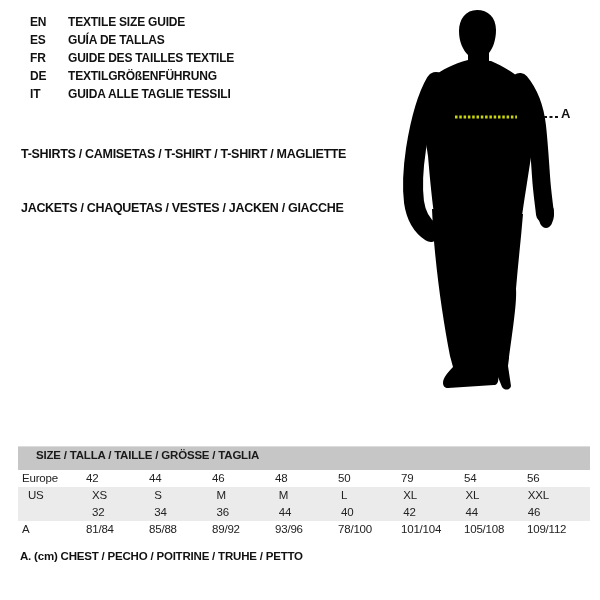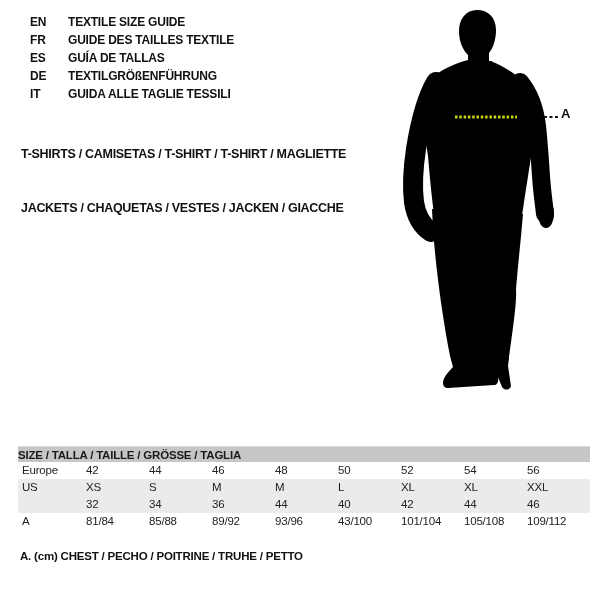--- a/index.html
+++ b/index.html
@@ -20,48 +20,48 @@
   .figure-wrap{position:absolute;left:398px;top:4px;width:175px;height:398px;}
   .figure-wrap svg{display:block;}
   .measure-label{
     position:absolute;left:163px;top:102px;font-size:13px;font-weight:bold;color:#111;
   }
   
   .section-title{position:absolute;left:21px;top:419px;font-size:11.5px;font-weight:bold;letter-spacing:-0.2px;}
   
   .size-table{position:absolute;left:18px;top:446px;width:572px;font-size:11.5px;}
   .tbl-header{
-    height:16px;line-height:16px;background:#c6c6c6;font-weight:bold;
-    padding-left:0;font-size:11.5px;letter-spacing:-0.2px;color:#1a1a1a;
+    height:24px;line-height:16px;background:#c6c6c6;font-weight:bold;
+    padding-left:18px;font-size:11.5px;letter-spacing:-0.2px;color:#1a1a1a;
     border-top:1px solid #dcdcdc;box-sizing:border-box;
   }
   .tbl-row{display:flex;height:17px;line-height:17px;color:#222;}
-  .tbl-row.shaded{background:#ebebeb;}
+  .tbl-row.shaded{background:#ebebeb;padding-left:6px;}
   .cell-label{width:64px;padding-left:4px;text-align:left;letter-spacing:-0.2px;}
   .cell-val{flex:1;letter-spacing:-0.2px;}
   
   .footnote{position:absolute;left:20px;top:550px;font-size:11.5px;font-weight:bold;letter-spacing:-0.2px;}
 </style>
 </head>
 <body>
 
 <div id="stage">
 
   <div class="lang-block">
     <div class="lang-row">
       <span class="lang-code">EN</span>
       <span class="lang-label">TEXTILE SIZE GUIDE</span>
     </div>
     <div class="lang-row">
+      <span class="lang-code">ES</span>
+      <span class="lang-label">GUÍA DE TALLAS</span>
+    </div>
+    <div class="lang-row">
       <span class="lang-code">FR</span>
       <span class="lang-label">GUIDE DES TAILLES TEXTILE</span>
-    </div>
-    <div class="lang-row">
-      <span class="lang-code">ES</span>
-      <span class="lang-label">GUÍA DE TALLAS</span>
     </div>
     <div class="lang-row">
       <span class="lang-code">DE</span>
       <span class="lang-label">TEXTILGRÖßENFÜHRUNG</span>
     </div>
     <div class="lang-row">
       <span class="lang-code">IT</span>
       <span class="lang-label">GUIDA ALLE TAGLIE TESSILI</span>
     </div>
   </div>
@@ -110,21 +110,21 @@
   <div class="size-table">
     <div class="tbl-header">SIZE / TALLA / TAILLE / GRÖSSE / TAGLIA</div>
 
     <div class="tbl-row">
       <span class="cell-label">Europe</span>
       <span class="cell-val">42</span>
       <span class="cell-val">44</span>
       <span class="cell-val">46</span>
       <span class="cell-val">48</span>
       <span class="cell-val">50</span>
-      <span class="cell-val">52</span>
+      <span class="cell-val">79</span>
       <span class="cell-val">54</span>
       <span class="cell-val">56</span>
     </div>
 
     <div class="tbl-row shaded">
       <span class="cell-label">US</span>
       <span class="cell-val">XS</span>
       <span class="cell-val">S</span>
       <span class="cell-val">M</span>
       <span class="cell-val">M</span>
@@ -145,21 +145,21 @@
       <span class="cell-val">44</span>
       <span class="cell-val">46</span>
     </div>
 
     <div class="tbl-row">
       <span class="cell-label">A</span>
       <span class="cell-val">81/84</span>
       <span class="cell-val">85/88</span>
       <span class="cell-val">89/92</span>
       <span class="cell-val">93/96</span>
-      <span class="cell-val">43/100</span>
+      <span class="cell-val">78/100</span>
       <span class="cell-val">101/104</span>
       <span class="cell-val">105/108</span>
       <span class="cell-val">109/112</span>
     </div>
   </div>
 
   <div class="footnote">A. (cm) CHEST / PECHO / POITRINE / TRUHE / PETTO</div>
 
 </div>
 

